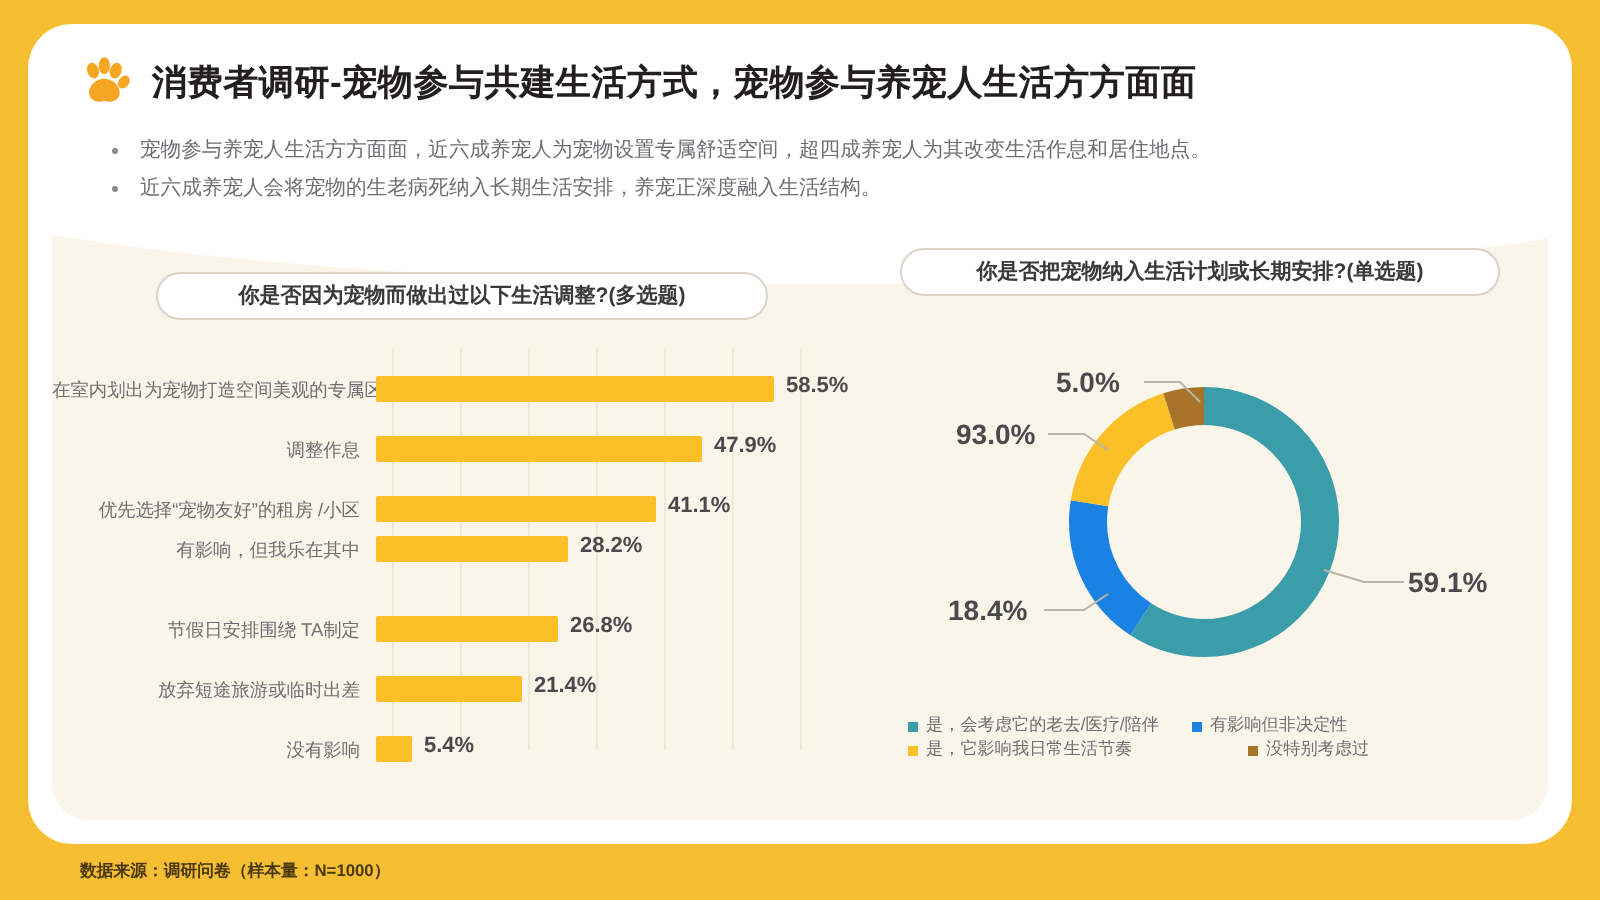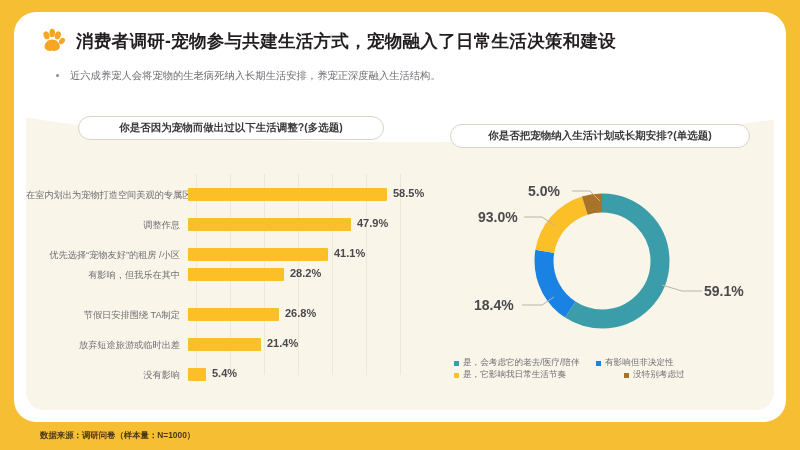--- a/index.html
+++ b/index.html
@@ -80,21 +80,21 @@
     height: 24px;
     border: 1px solid #D9D4C7;
     border-radius: 13px;
     background: #FFFFFF;
     display: flex; align-items: center; justify-content: center;
     font-size: 10.5px;
     font-weight: bold;
     color: #3A3A3C;
     white-space: nowrap;
   }
-  #pill-left  { left: 78px;  top: 116px; width: 306px; }
+  #pill-left  { left: 78px;  top: 136px; width: 306px; }
   #pill-right { left: 450px; top: 124px; width: 300px; }
 
   
   #bar-chart {
     position: absolute;
     left: 26px; top: 168px;
     width: 410px; height: 225px;
   }
   .grid-line {
     position: absolute;
@@ -190,23 +190,24 @@
 
   <div id="header">
     <div class="title-row">
       <svg id="paw" viewBox="0 0 32 32">
         <ellipse cx="8" cy="9" rx="3.6" ry="5" fill="#F5A623" transform="rotate(-18 8 9)"></ellipse>
         <ellipse cx="15" cy="6" rx="3.5" ry="5.2" fill="#F5A623"></ellipse>
         <ellipse cx="22" cy="9" rx="3.6" ry="5" fill="#F5A623" transform="rotate(18 22 9)"></ellipse>
         <ellipse cx="27" cy="16" rx="3.2" ry="4.3" fill="#F5A623" transform="rotate(38 27 16)"></ellipse>
         <path d="M15 14c5.2 0 9.4 4.2 9.4 8.6 0 3.6-3.1 5.6-6.6 5.6-1.6 0-2 -0.6-2.8-0.6s-1.2 0.6-2.8 0.6c-3.5 0-6.6-2-6.6-5.6C5.6 18.2 9.8 14 15 14z" fill="#F5A623"></path>
       </svg>
-      <div id="page-title">消费者调研-宠物参与共建生活方式，宠物融入了日常生活决策和建设</div>
+      <div id="page-title">消费者调研-宠物参与共建生活方式，宠物参与养宠人生活方方面面</div>
     </div>
     <div id="bullets">
+      <div class="bullet">宠物参与养宠人生活方方面面，近六成养宠人为宠物设置专属舒适空间，超四成养宠人为其改变生活作息和居住地点。</div>
       <div class="bullet">近六成养宠人会将宠物的生老病死纳入长期生活安排，养宠正深度融入生活结构。</div>
     </div>
   </div>
 
   <div class="pill" id="pill-left">你是否因为宠物而做出过以下生活调整?(多选题)</div>
   <div class="pill" id="pill-right">你是否把宠物纳入生活计划或长期安排?(单选题)</div>
 
   <div id="bar-chart">
     <div class="grid-line" style="left:170px"></div>
     <div class="grid-line" style="left:204px"></div>

